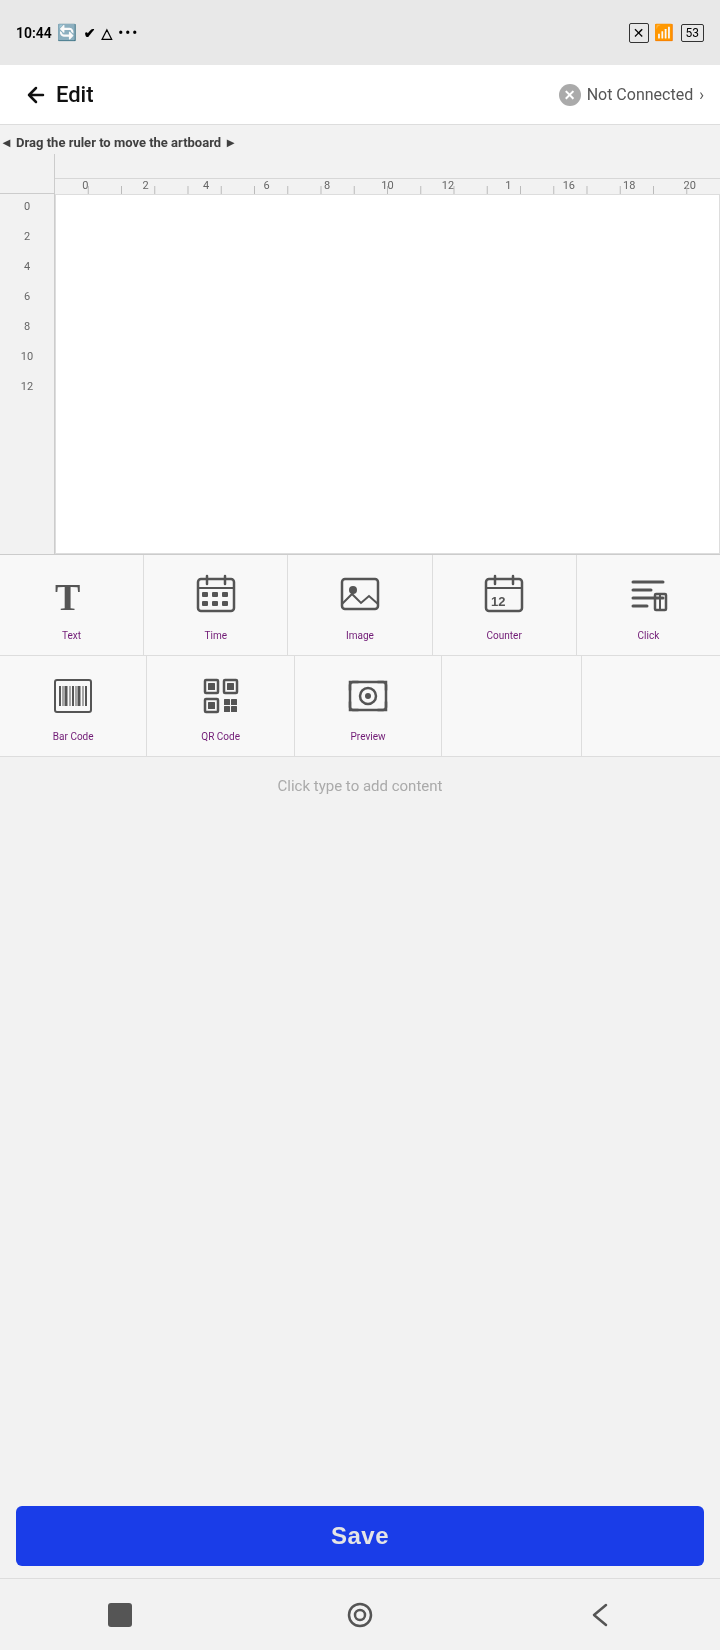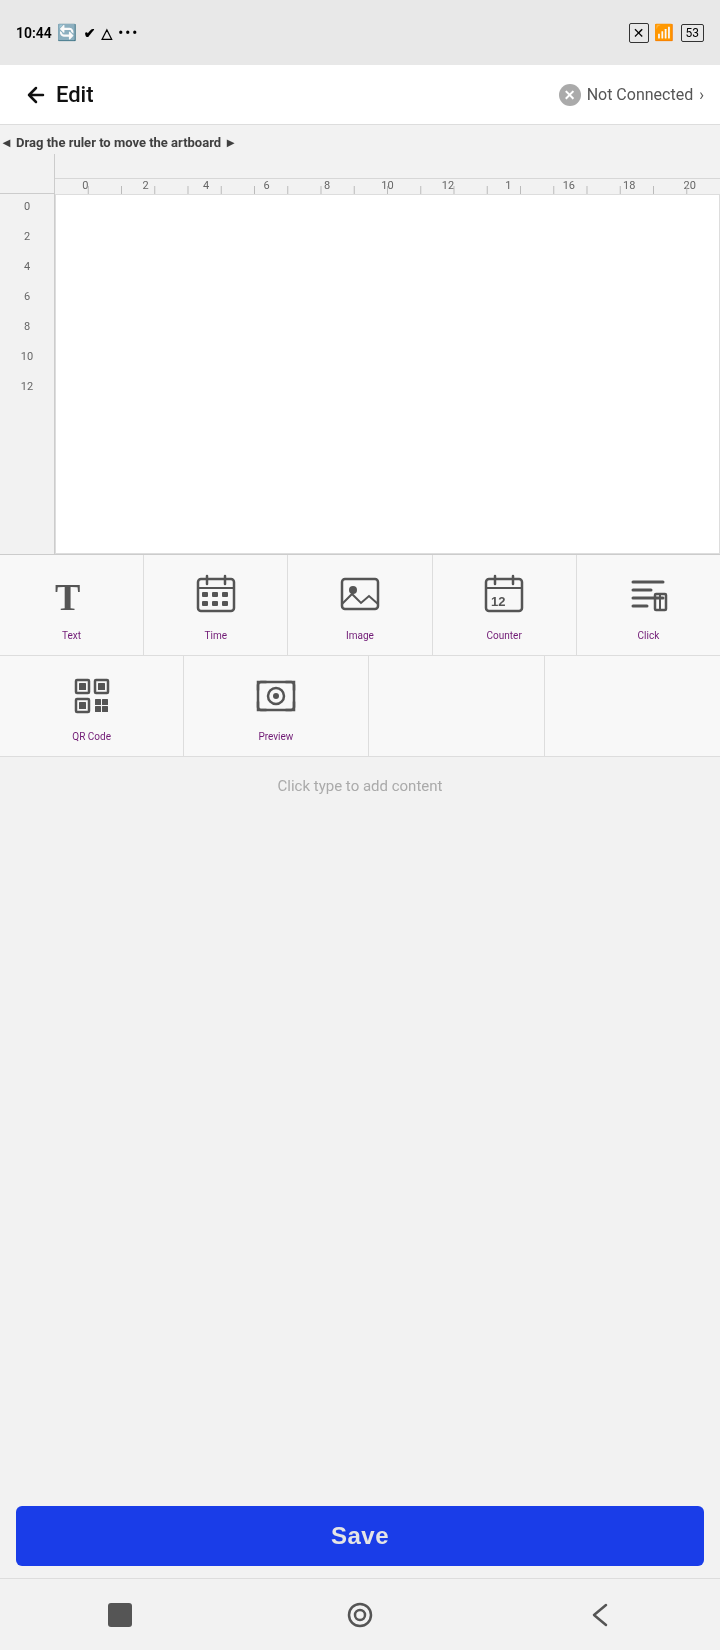--- a/index.html
+++ b/index.html
@@ -442,20 +442,37 @@
           <rect x="28" y="20" width="11" height="16" rx="1" stroke="#555" stroke-width="2.5" fill="none"></rect>
           <line x1="33" y1="20" x2="33" y2="36" stroke="#555" stroke-width="2"></line>
         </svg>
       </div>
       <span class="tool-label">Click</span>
     </div>
   </div>
 
   <div class="tool-row">
 
+    <div class="tool-item">
+      <div class="tool-icon">
+        <svg width="42" height="42" viewBox="0 0 42 42" fill="none">
+          <rect x="3" y="5" width="36" height="32" rx="2" stroke="#555" stroke-width="2" fill="none"></rect>
+          <line x1="8" y1="11" x2="8" y2="31" stroke="#555" stroke-width="2"></line>
+          <line x1="11" y1="11" x2="11" y2="31" stroke="#555" stroke-width="1"></line>
+          <line x1="14" y1="11" x2="14" y2="31" stroke="#555" stroke-width="3"></line>
+          <line x1="18" y1="11" x2="18" y2="31" stroke="#555" stroke-width="1"></line>
+          <line x1="21" y1="11" x2="21" y2="31" stroke="#555" stroke-width="2"></line>
+          <line x1="24" y1="11" x2="24" y2="31" stroke="#555" stroke-width="1"></line>
+          <line x1="27" y1="11" x2="27" y2="31" stroke="#555" stroke-width="3"></line>
+          <line x1="31" y1="11" x2="31" y2="31" stroke="#555" stroke-width="1"></line>
+          <line x1="34" y1="11" x2="34" y2="31" stroke="#555" stroke-width="2"></line>
+        </svg>
+      </div>
+      <span class="tool-label">Bar Code</span>
+    </div>
 
     <div class="tool-item">
       <div class="tool-icon">
         <svg width="42" height="42" viewBox="0 0 42 42" fill="none">
           <rect x="5" y="5" width="13" height="13" rx="1" stroke="#555" stroke-width="2.5" fill="none"></rect>
           <rect x="8" y="8" width="7" height="7" rx="0.5" fill="#555"></rect>
           <rect x="24" y="5" width="13" height="13" rx="1" stroke="#555" stroke-width="2.5" fill="none"></rect>
           <rect x="27" y="8" width="7" height="7" rx="0.5" fill="#555"></rect>
           <rect x="5" y="24" width="13" height="13" rx="1" stroke="#555" stroke-width="2.5" fill="none"></rect>
           <rect x="8" y="27" width="7" height="7" rx="0.5" fill="#555"></rect>

